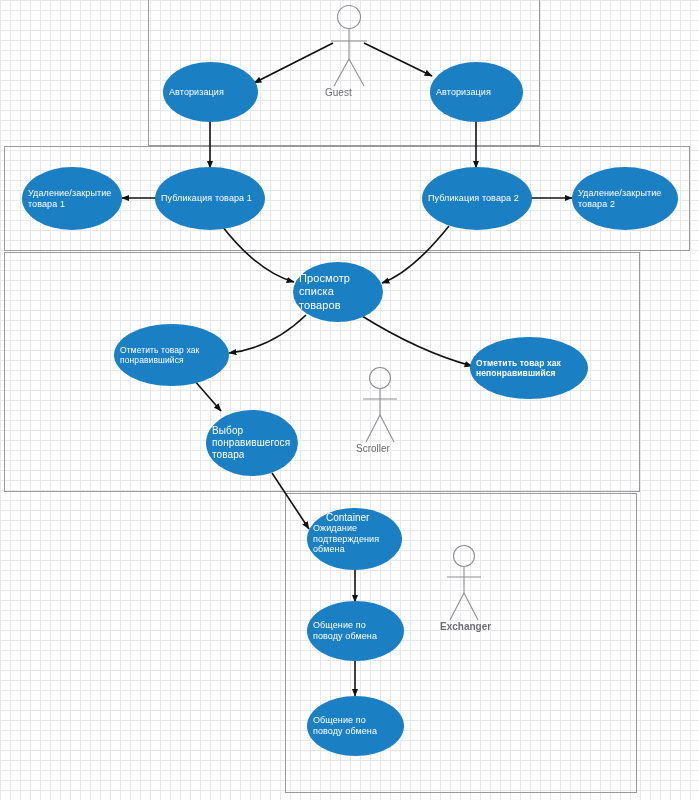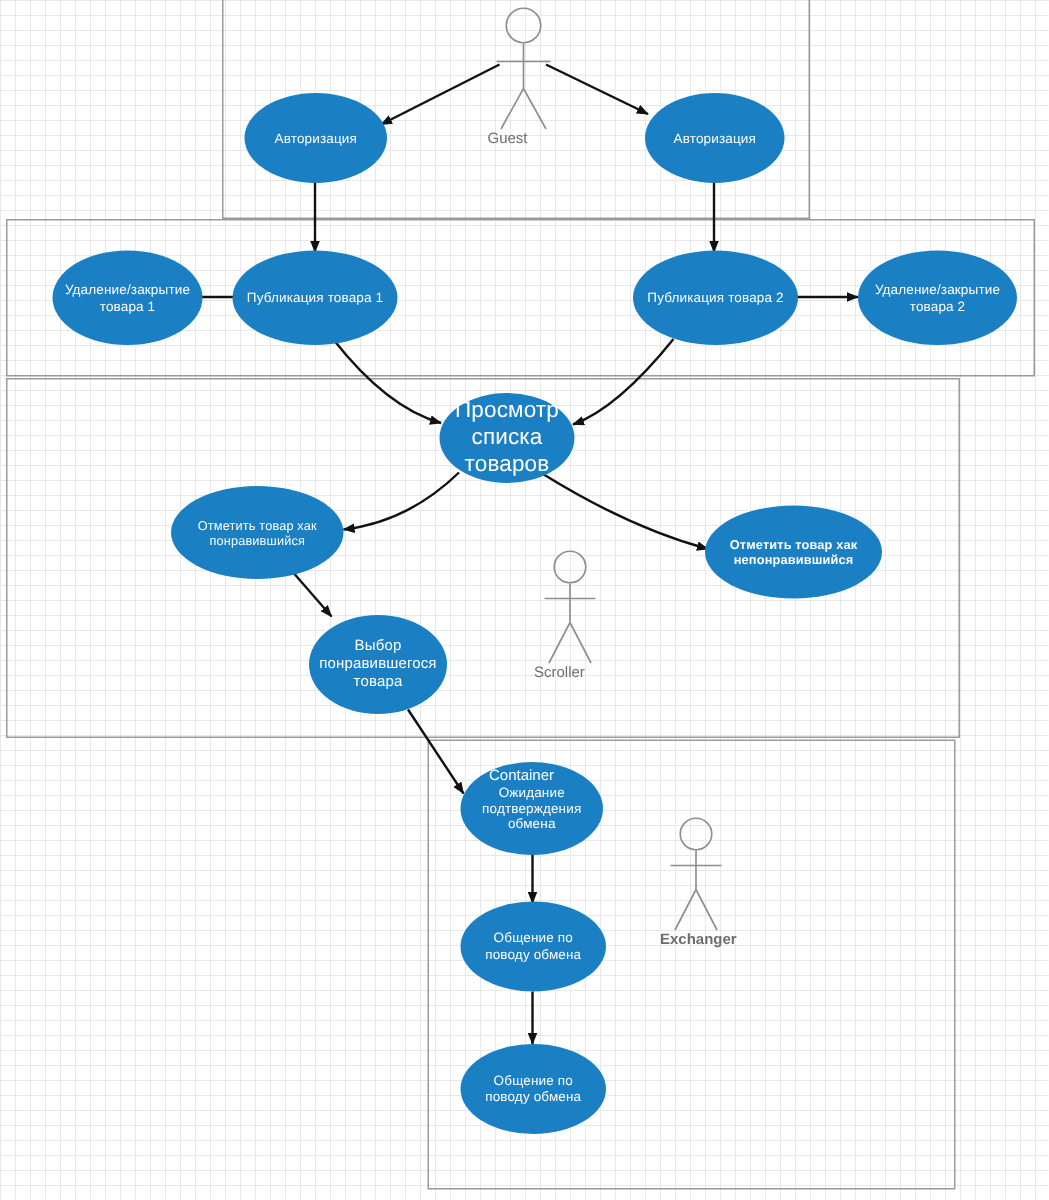--- a/index.html
+++ b/index.html
@@ -38,21 +38,21 @@
 
   .ellipse {
     position: absolute;
     box-sizing: border-box;
     background: #1b7fc4;
     border-radius: 50%;
     color: #ffffff;
     display: flex;
     align-items: center;
     justify-content: center;
-    text-align: center;
+    text-align: left;
     line-height: 1.22;
     z-index: 6;
     padding: 0 6px;
     letter-spacing: 0.1px;
   }
   .ellipse span { display: block; width: 100%; }
 
   .actor {
     position: absolute;
     z-index: 5;
@@ -196,29 +196,29 @@
   </div>
 
   <div class="ellipse" style="left:155px; top:167px; width:110px; height:63px; font-size:9px;">
     <span>Публикация товара 1</span>
   </div>
 
   <div class="ellipse" style="left:422px; top:167px; width:110px; height:63px; font-size:9px;">
     <span>Публикация товара 2</span>
   </div>
 
-  <div class="ellipse" style="left:22px; top:167px; width:100px; height:63px; font-size:9px;margin-left:13px;">
+  <div class="ellipse" style="left:22px; top:167px; width:100px; height:63px; font-size:9px;">
     <span>Удаление/закрытие товара 1</span>
   </div>
 
   <div class="ellipse" style="left:572px; top:167px; width:106px; height:63px; font-size:9px;">
     <span>Удаление/закрытие товара 2</span>
   </div>
 
-  <div class="ellipse" style="left:293px; top:262px; width:90px; height:60px; font-size:15px;">
+  <div class="ellipse" style="left:293px; top:262px; width:90px; height:60px; font-size:11px;">
     <span>Просмотр списка товаров</span>
   </div>
 
   <div class="ellipse" style="left:114px; top:324px; width:115px; height:62px; font-size:8.5px;">
     <span>Отметить товар хак понравившийся</span>
   </div>
 
   <div class="ellipse" style="left:470px; top:337px; width:118px; height:62px; font-size:8.5px;font-weight:bold;">
     <span>Отметить товар хак непонравившийся</span>
   </div>

